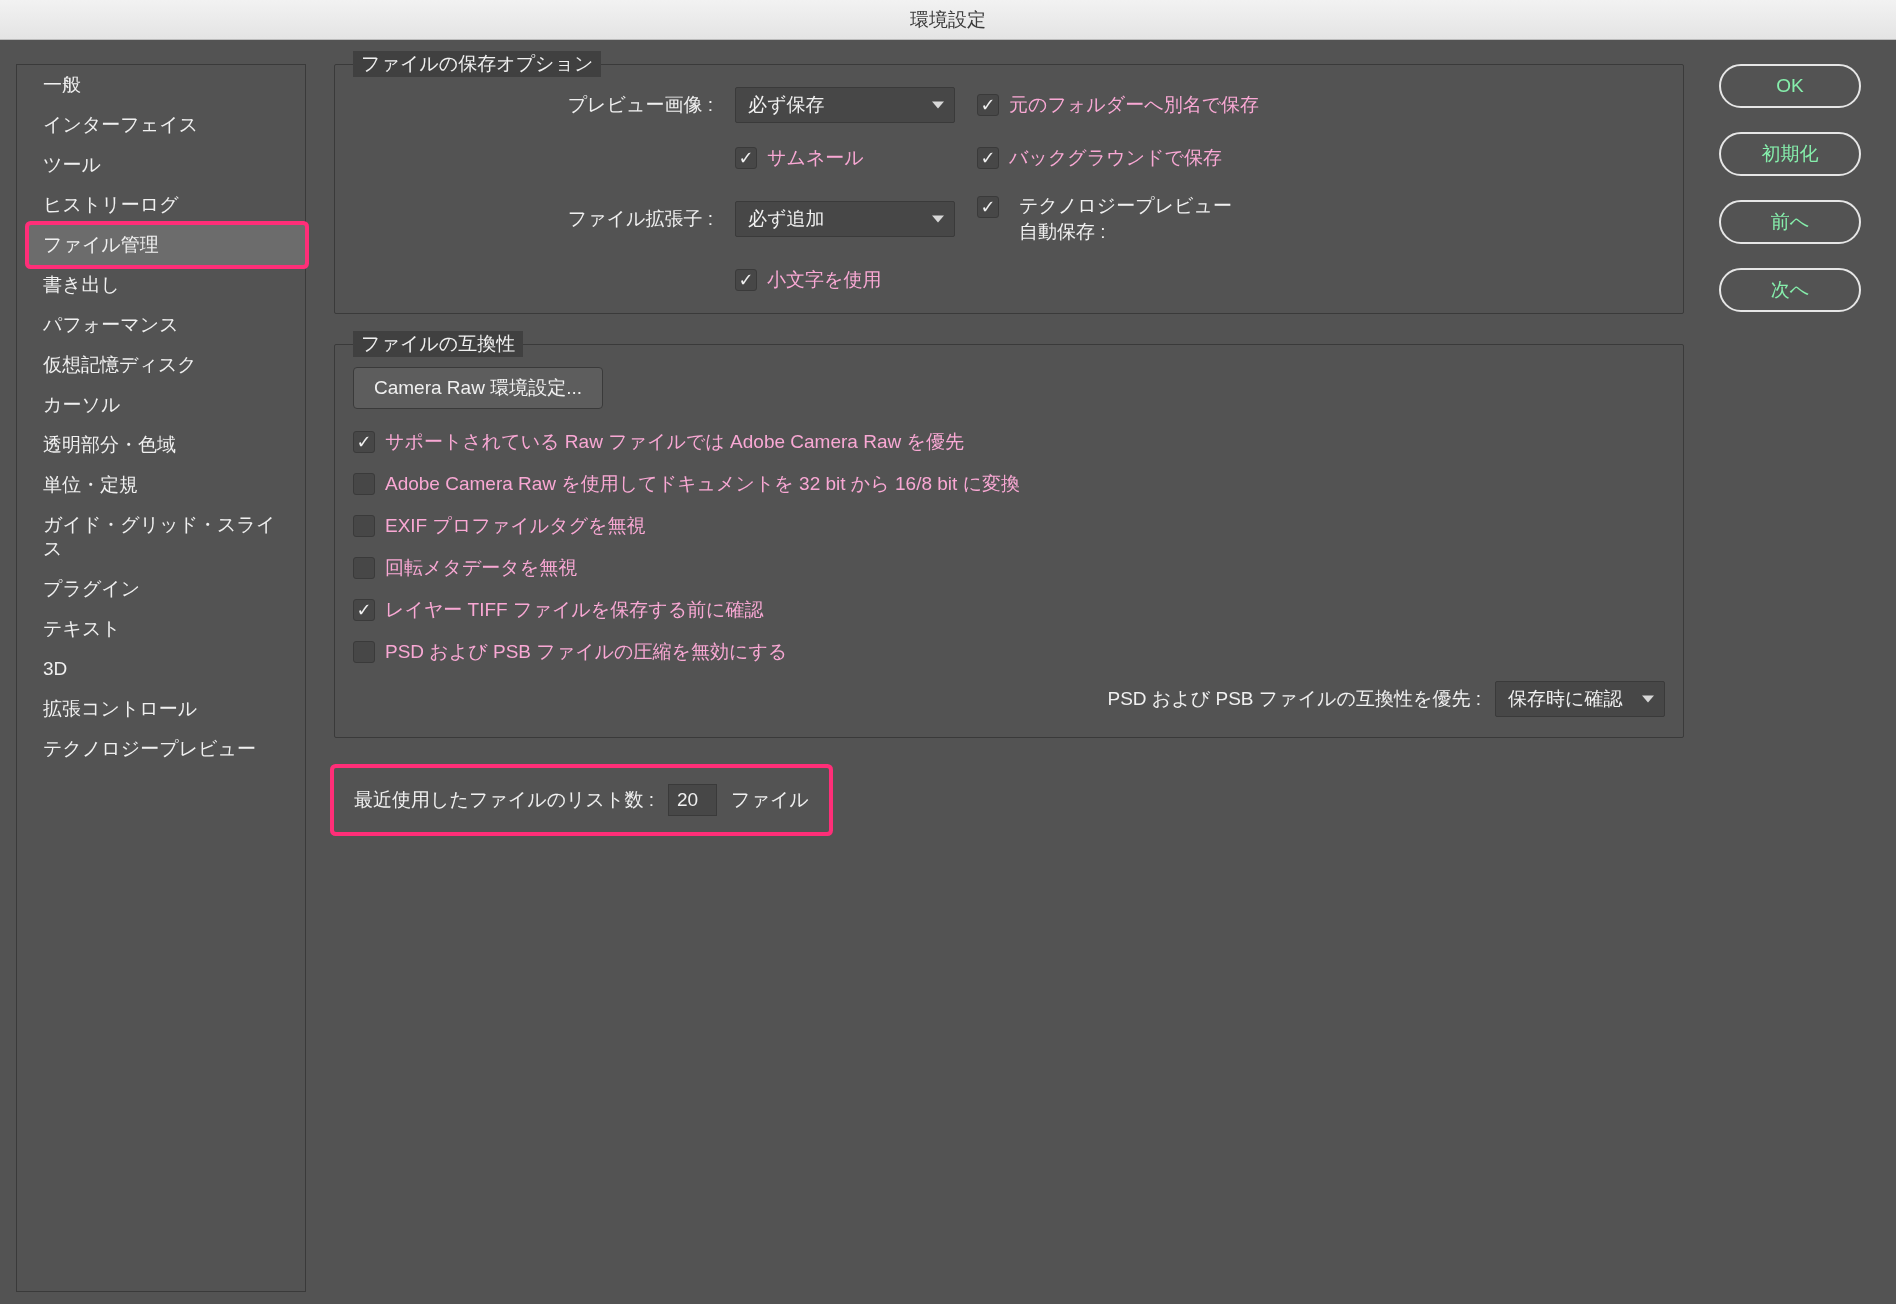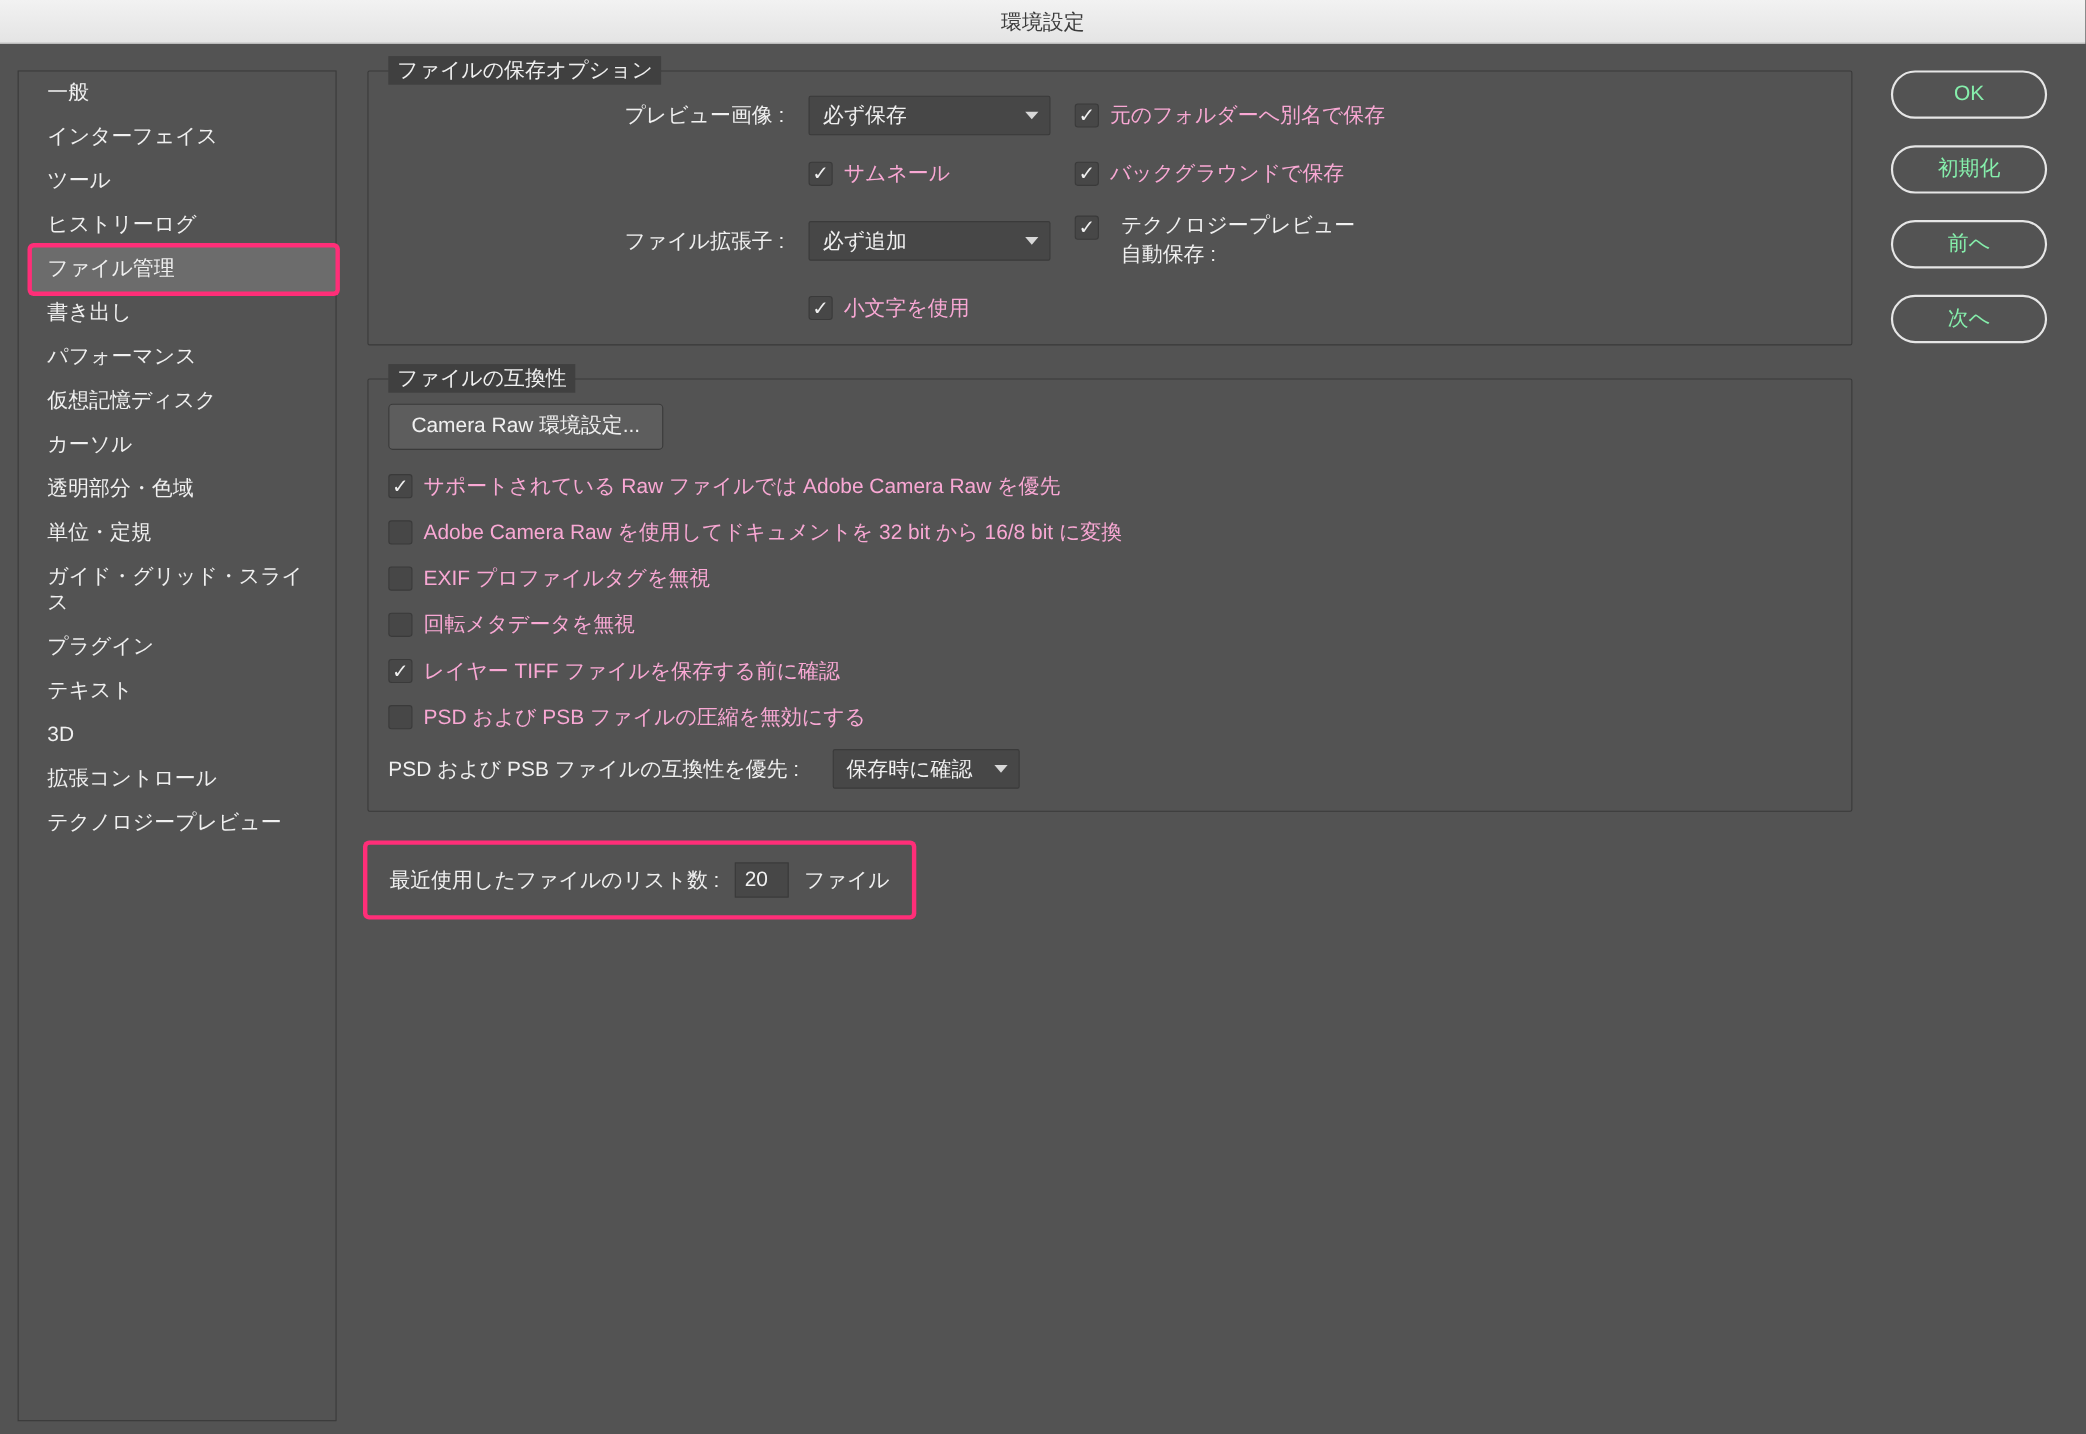--- a/index.html
+++ b/index.html
@@ -188,22 +188,23 @@
     gap: 14px;
     padding: 16px 20px;
   }
   .recent-highlight {
     box-shadow: 0 0 0 4px #ff2e78;
     border-radius: 2px;
   }
   .compat-select-row {
     display: flex;
     align-items: center;
-    gap: 30px;
+    gap: 14px;
     margin-top: 6px;
+    justify-content: flex-end;
   }
   .auto-save-row {
     display:flex; align-items:flex-start; gap:10px;
   }
   .auto-save-label { line-height:26px; }
   .interval-holder {
     grid-column: 3;
     padding-left: 130px;
   }
 </style>

